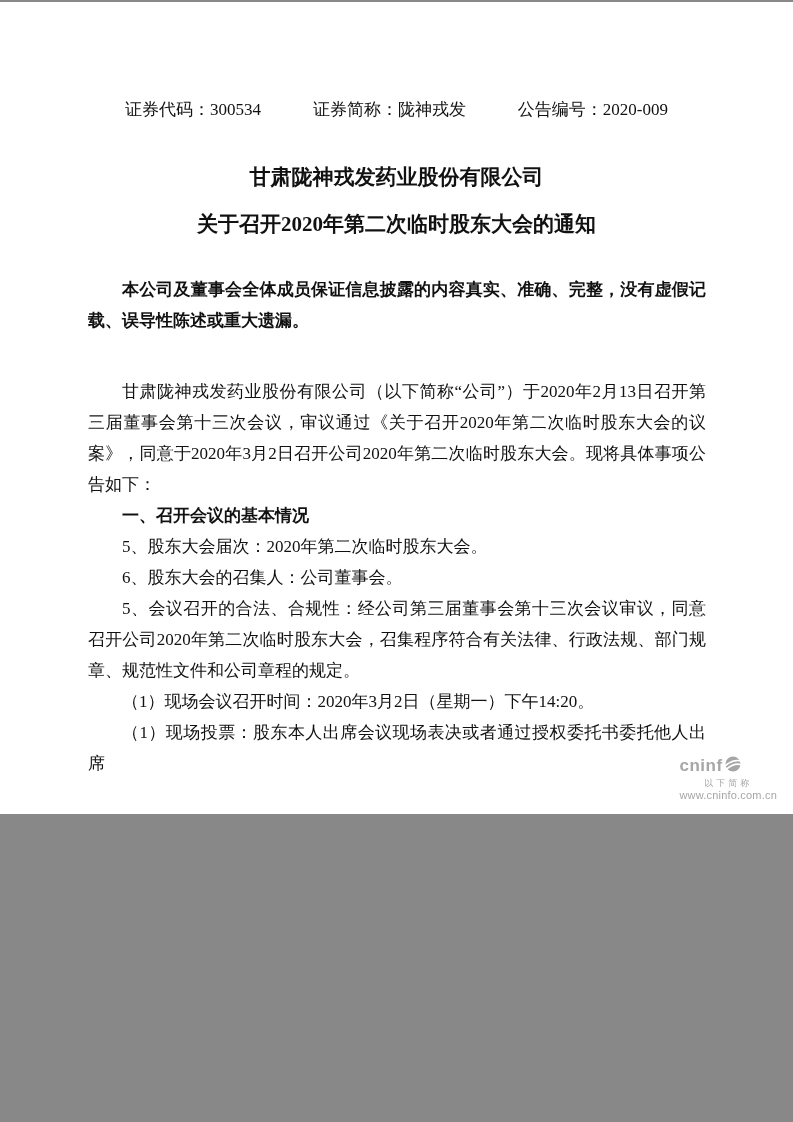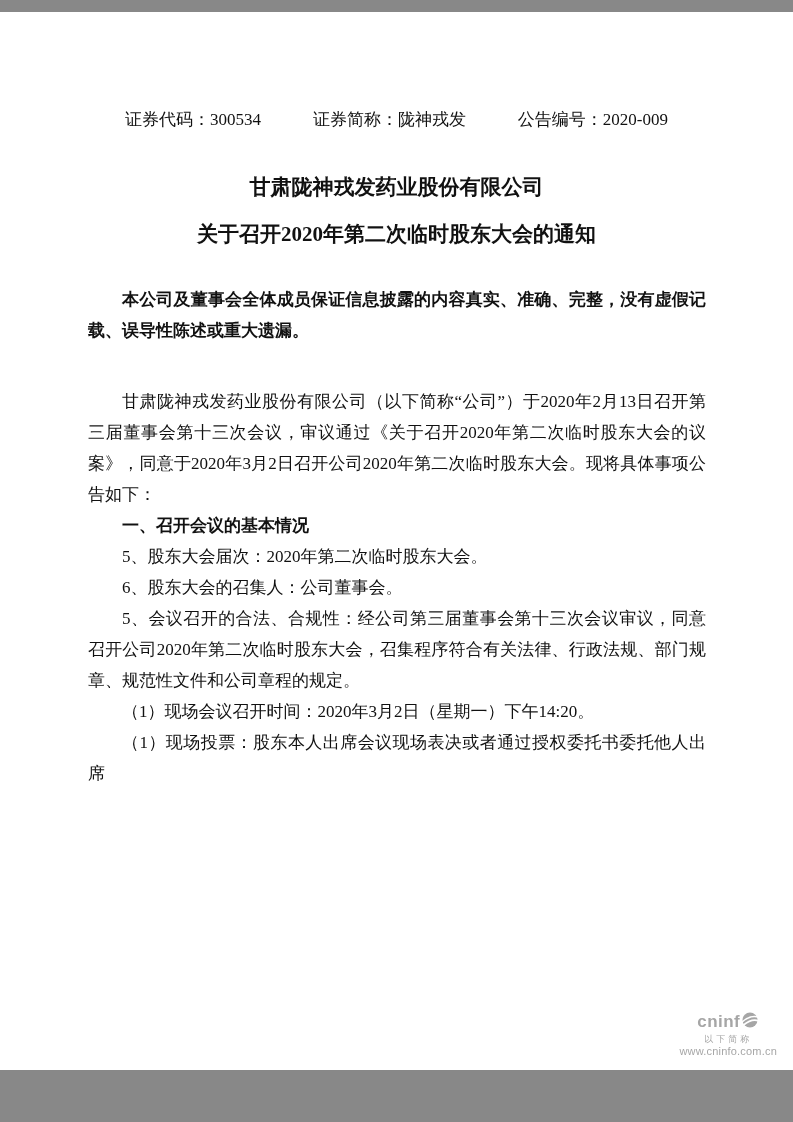--- a/index.html
+++ b/index.html
@@ -1,19 +1,19 @@
 <!DOCTYPE html>
 <html><head>
 <meta charset="utf-8">
 <style>
   html,body { margin:0; padding:0; background:#888; }
   .page {
     position: relative;
-    width: 793px; height: 1058px;
-    margin: 12px auto;
+    width: 793px; height: 812px;
+    margin: 2px auto;
     background: #ffffff;
     color: #111111;
     font-family: "Liberation Serif", "DejaVu Serif", serif;
     overflow: hidden;
   }
   .doc-header {
     position: absolute;
     top: 96px; left: 125px; right: 125px;
     display: flex;
     justify-content: space-between;
@@ -44,21 +44,20 @@
     right: 16px; bottom: 12px;
     text-align: center;
     color: #a6a6a6;
     font-family: "Liberation Sans", "DejaVu Sans", sans-serif;
     line-height: 1.2;
     user-select: none;
   }
   .logo-row {
     display: flex;
     align-items: center;
-    justify-content: center;
     gap: 1px;
     font-weight: bold;
     font-size: 17px;
     letter-spacing: 0.5px;
   }
   .logo-cn { font-size: 9px; letter-spacing: 3px; }
   .logo-url { font-size: 11px; letter-spacing: 0.2px; }
 </style>
 </head>
 <body>

